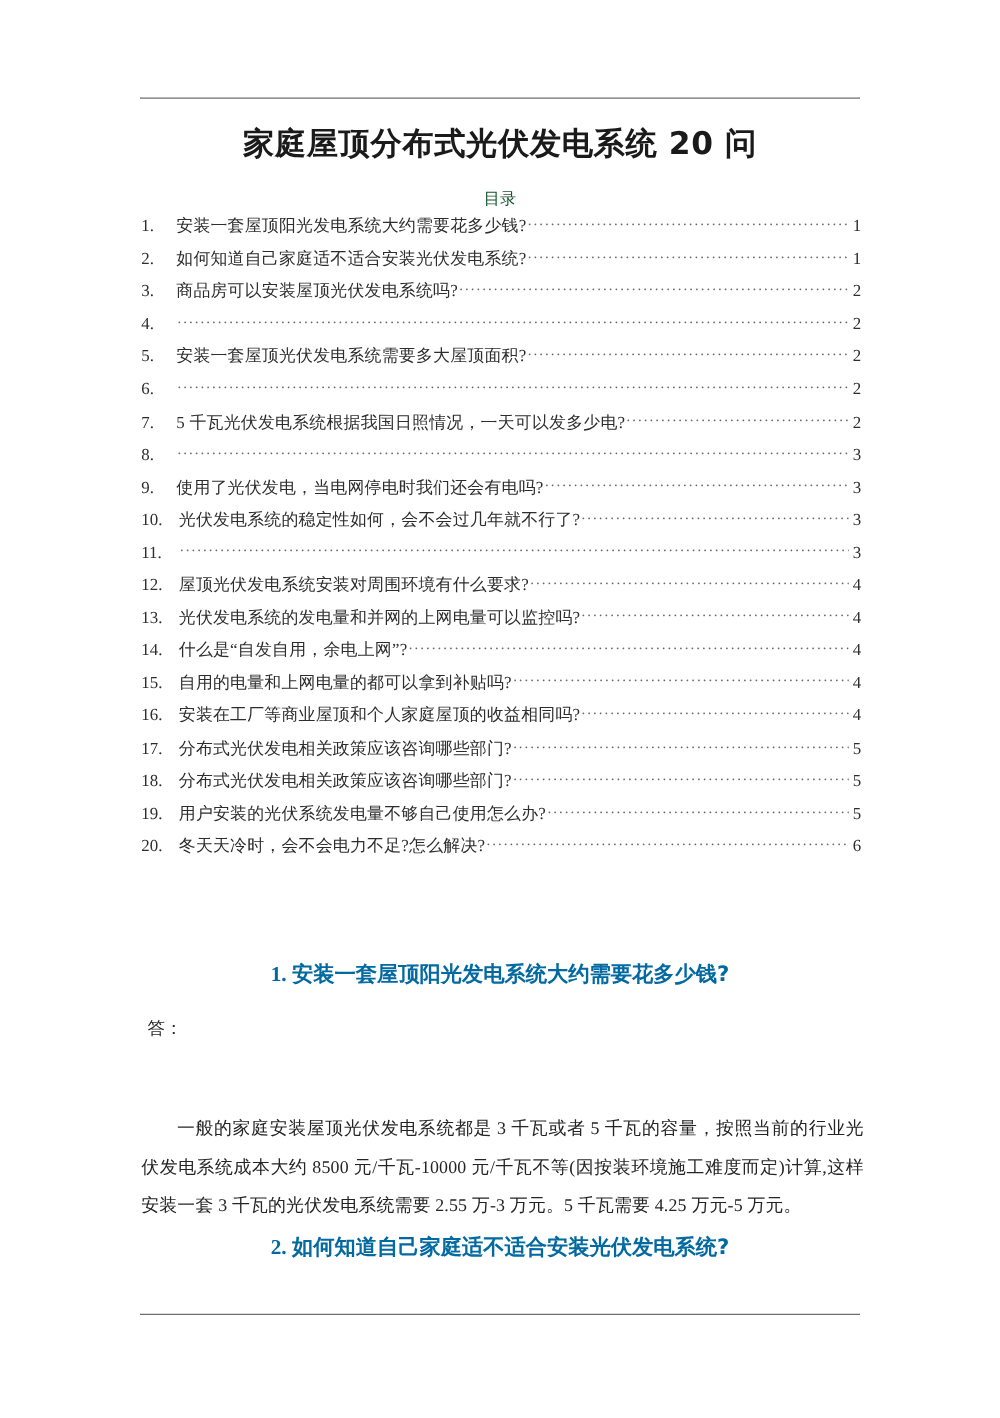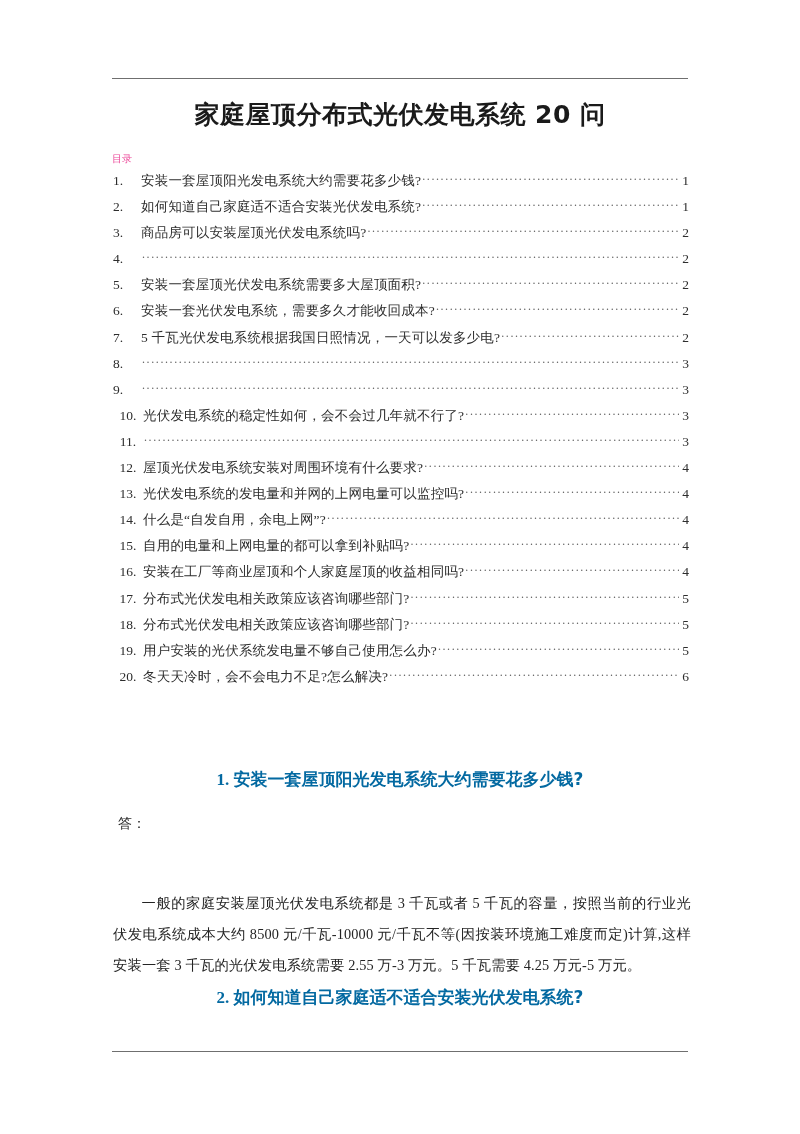--- a/index.html
+++ b/index.html
@@ -52,24 +52,24 @@
     color: #1a1a1a;
     white-space: nowrap;
   }
 
   
   .toc-label {
     position: absolute;
     left: 112px;
     top: 150px;
     width: 576px;
-    text-align: left;
-    font-size: 10px;
+    text-align: center;
+    font-size: 13px;
     line-height: 18px;
-    color: #ec4899;
+    color: #14532d;
   }
 
   
   .toc {
     position: absolute;
     left: 113px;
     top: 172px;
     width: 576px;
   }
   .toc-row {
@@ -79,21 +79,21 @@
     font-size: 13.5px;
     color: #2d2d2d;
     white-space: nowrap;
   }
   .toc-num {
     flex: 0 0 auto;
     width: 28px;
     text-align: left;
     font-family: "Liberation Serif", serif;
   }
-  .toc-row.wide .toc-num { width: 30px; text-align: center; }
+  .toc-row.wide .toc-num { width: 30px; }
   .toc-text {
     flex: 0 0 auto;
     letter-spacing: 0.2px;
   }
   .toc-dots {
     flex: 1 1 auto;
     overflow: hidden;
     margin: 0 1px 0 1px;
     position: relative;
     height: 13px;
@@ -195,37 +195,37 @@
         <span class="toc-page">2</span>
       </div>
       <div class="toc-row">
         <span class="toc-num">5.</span>
         <span class="toc-text">安装一套屋顶光伏发电系统需要多大屋顶面积?</span>
         <span class="toc-dots"></span>
         <span class="toc-page">2</span>
       </div>
       <div class="toc-row">
         <span class="toc-num">6.</span>
-        <span class="toc-text">安装一套光伏发电系统，需要多久才能收回成本?</span>
         <span class="toc-dots"></span>
         <span class="toc-page">2</span>
       </div>
       <div class="toc-row">
         <span class="toc-num">7.</span>
         <span class="toc-text">5 千瓦光伏发电系统根据我国日照情况，一天可以发多少电?</span>
         <span class="toc-dots"></span>
         <span class="toc-page">2</span>
       </div>
       <div class="toc-row">
         <span class="toc-num">8.</span>
         <span class="toc-dots"></span>
         <span class="toc-page">3</span>
       </div>
       <div class="toc-row">
         <span class="toc-num">9.</span>
+        <span class="toc-text">使用了光伏发电，当电网停电时我们还会有电吗?</span>
         <span class="toc-dots"></span>
         <span class="toc-page">3</span>
       </div>
       <div class="toc-row wide">
         <span class="toc-num">10.</span>
         <span class="toc-text">光伏发电系统的稳定性如何，会不会过几年就不行了?</span>
         <span class="toc-dots"></span>
         <span class="toc-page">3</span>
       </div>
       <div class="toc-row wide">

